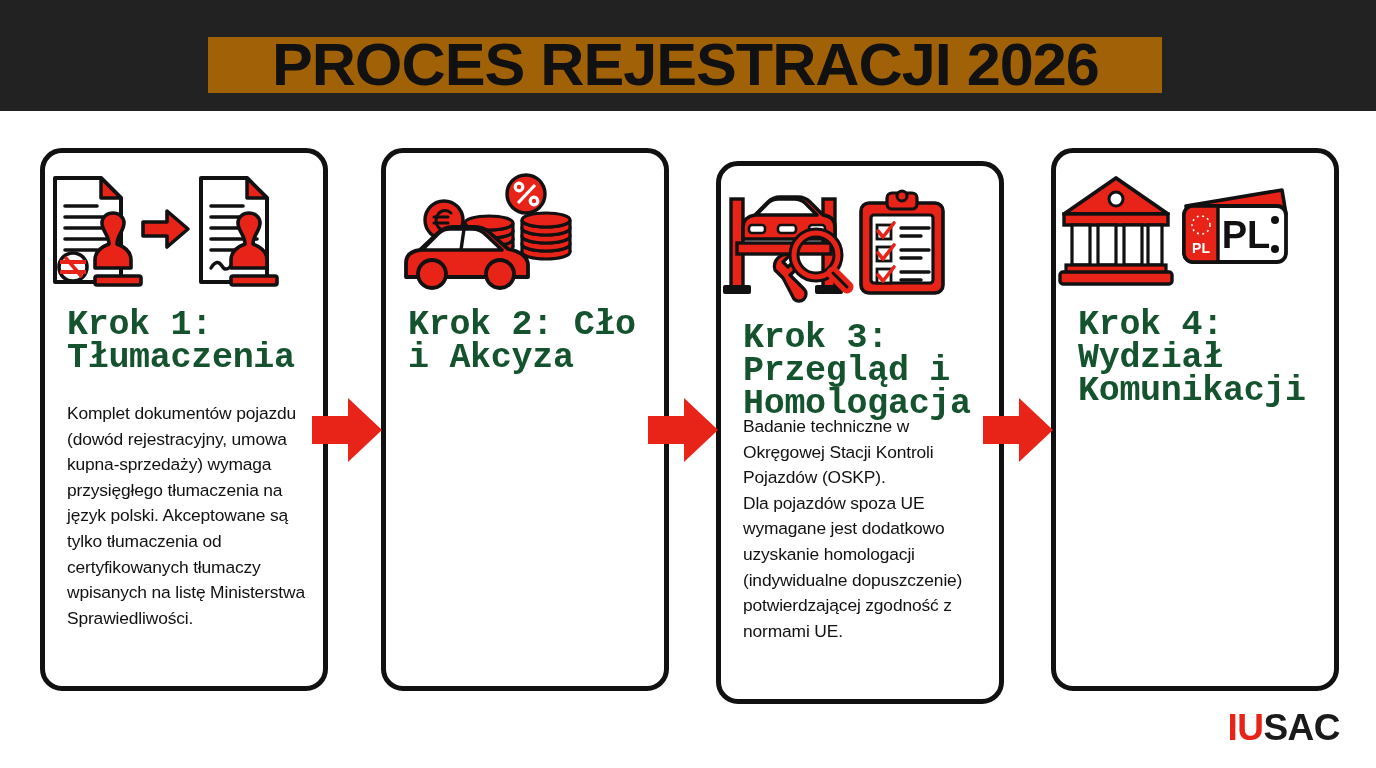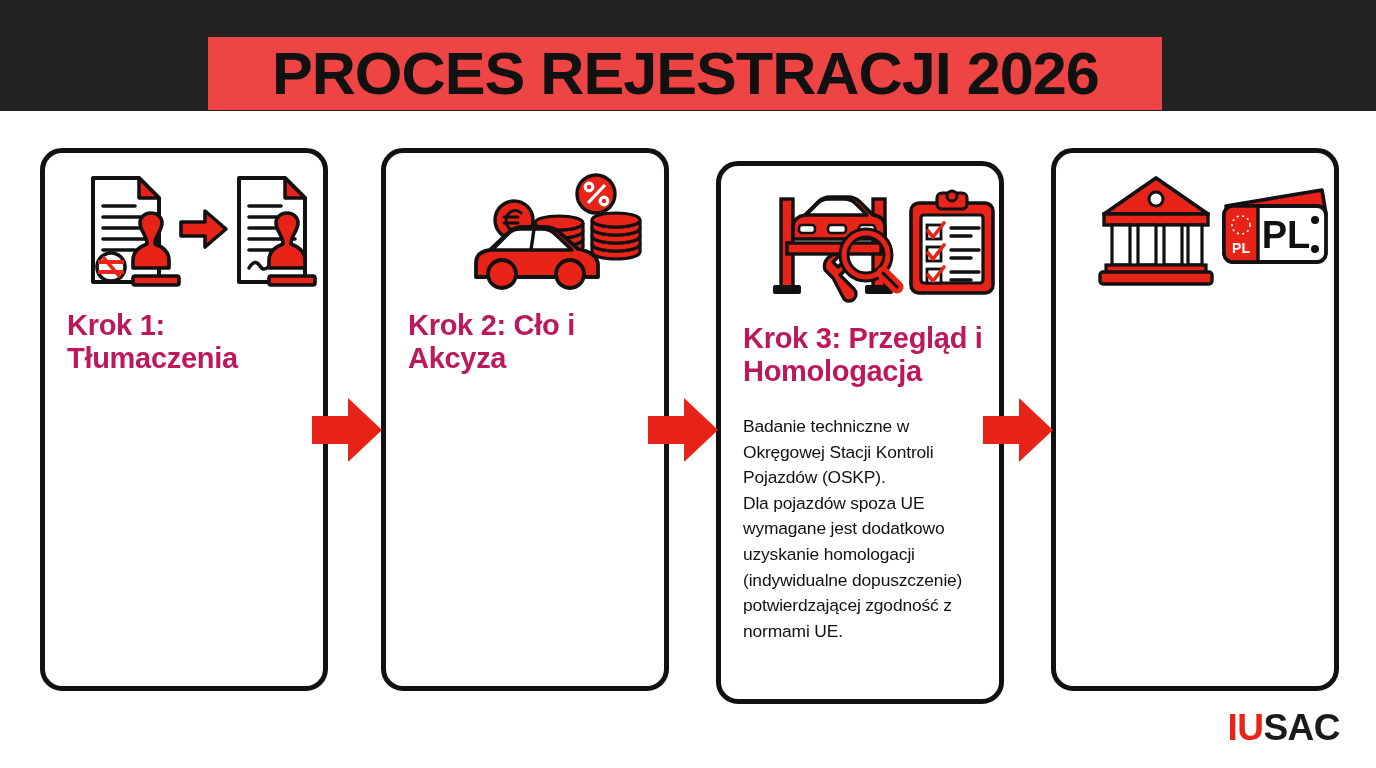--- a/index.html
+++ b/index.html
@@ -22,22 +22,22 @@
     left: 0; top: 0;
     width: 1376px;
     height: 111px;
     background: #222222;
   }
   #title-plate {
     position: absolute;
     left: 208px;
     top: 37px;
     width: 954px;
-    height: 73px;
-    background: #ef4444;
+    height: 56px;
+    background: #a16207;
     display: flex;
     align-items: center;
     justify-content: center;
     overflow: hidden;
   }
   #page-title {
     font-family: "Liberation Sans", sans-serif;
     font-weight: bold;
     font-size: 60px;
     line-height: 60px;
@@ -64,32 +64,32 @@
   #card-4 { left: 1051px; }
 
   .card-icon {
     position: absolute;
     left: 0;
     top: 18px;
     width: 100%;
     height: 120px;
     display: flex;
     align-items: center;
-    justify-content: flex-end;
+    justify-content: flex-start;
   }
   .card-heading {
     position: absolute;
     left: 22px;
     right: 14px;
     top: 156px;
-    font-family: Liberation Sans, sans-serif;
+    font-family: Liberation Mono, monospace;
     font-weight: bold;
-    font-size: 29px;
+    font-size: 35px;
     line-height: 33px;
-    color: #be185d;
+    color: #14532d;
     letter-spacing: -0.3px;
   }
   .card-body {
     position: absolute;
     left: 22px;
     right: 16px;
     top: 248px;
     font-family: "Liberation Sans", sans-serif;
     font-size: 17.4px;
     line-height: 25.6px;
@@ -165,20 +165,21 @@
         <line x1="166" y1="67" x2="212" y2="67"></line>
         <line x1="166" y1="78" x2="198" y2="78"></line>
       </g>
       <path d="M166 96 q6 -10 11 -2 q5 8 12 -5" fill="none" stroke="#111" stroke-width="3.4" stroke-linecap="round"></path>
       <path d="M208 72 c0-9 7-13 7-21 c0-6-5-10-11-10 c-6 0-11 4-11 10 c0 8 7 12 7 21 c-8 3-14 8-14 16 v8 h36 v-8 c0-8-6-13-14-16 z" fill="#E82318" stroke="#111" stroke-width="3.6" stroke-linejoin="round"></path>
       <rect x="186" y="104" width="46" height="9" rx="2" fill="#E82318" stroke="#111" stroke-width="3.6"></rect>
     </svg>
   </div>
   <div class="card-heading">Krok 1:
 Tłumaczenia</div>
+  <div class="card-body">Komplet dokumentów pojazdu (dowód rejestracyjny, umowa kupna-sprzedaży) wymaga przysięgłego tłumaczenia na język polski. Akceptowane są tylko tłumaczenia od certyfikowanych tłumaczy wpisanych na listę Ministerstwa Sprawiedliwości.</div>
 </div>
 
 <div class="card" id="card-2">
   <div class="card-icon">
     <svg width="208" height="118" viewBox="0 0 208 118">
 
       <circle cx="140" cy="22" r="19" fill="#E82318" stroke="#111" stroke-width="3.4"></circle>
       <g stroke="#ffffff" stroke-width="3.2" fill="none">
         <line x1="132" y1="31" x2="149" y2="13"></line>
         <circle cx="133" cy="15" r="3.8"></circle>
@@ -301,20 +302,22 @@
       <path d="M128 43 a9 9 0 0 1 9 -9 h25 v56 h-25 a9 9 0 0 1 -9 -9 z" fill="#E82318" stroke="#111" stroke-width="3.4"></path>
       <g fill="none" stroke="#ffffff" stroke-width="1.6">
         <circle cx="145" cy="53" r="9" stroke-dasharray="2 3.4"></circle>
       </g>
       <text x="145" y="81" font-family="'Liberation Sans',sans-serif" font-size="14" font-weight="bold" fill="#ffffff" text-anchor="middle">PL</text>
       <text x="190" y="76" font-family="'Liberation Sans',sans-serif" font-size="38" font-weight="bold" fill="#111111" text-anchor="middle">PL</text>
       <circle cx="219" cy="48" r="4" fill="#111"></circle>
       <circle cx="219" cy="77" r="4" fill="#111"></circle>
     </svg>
   </div>
+  <div class="card-heading">Krok 4: Wydział
+Komunikacji</div>
 </div>
 
 <div class="step-arrow" id="arrow-1">
   <svg width="70" height="64" viewBox="0 0 70 64">
     <path d="M0 18 h36 v-18 l34 32 l-34 32 v-18 h-36 z" fill="#E82318"></path>
   </svg>
 </div>
 <div class="step-arrow" id="arrow-2">
   <svg width="70" height="64" viewBox="0 0 70 64">
     <path d="M0 18 h36 v-18 l34 32 l-34 32 v-18 h-36 z" fill="#E82318"></path>

